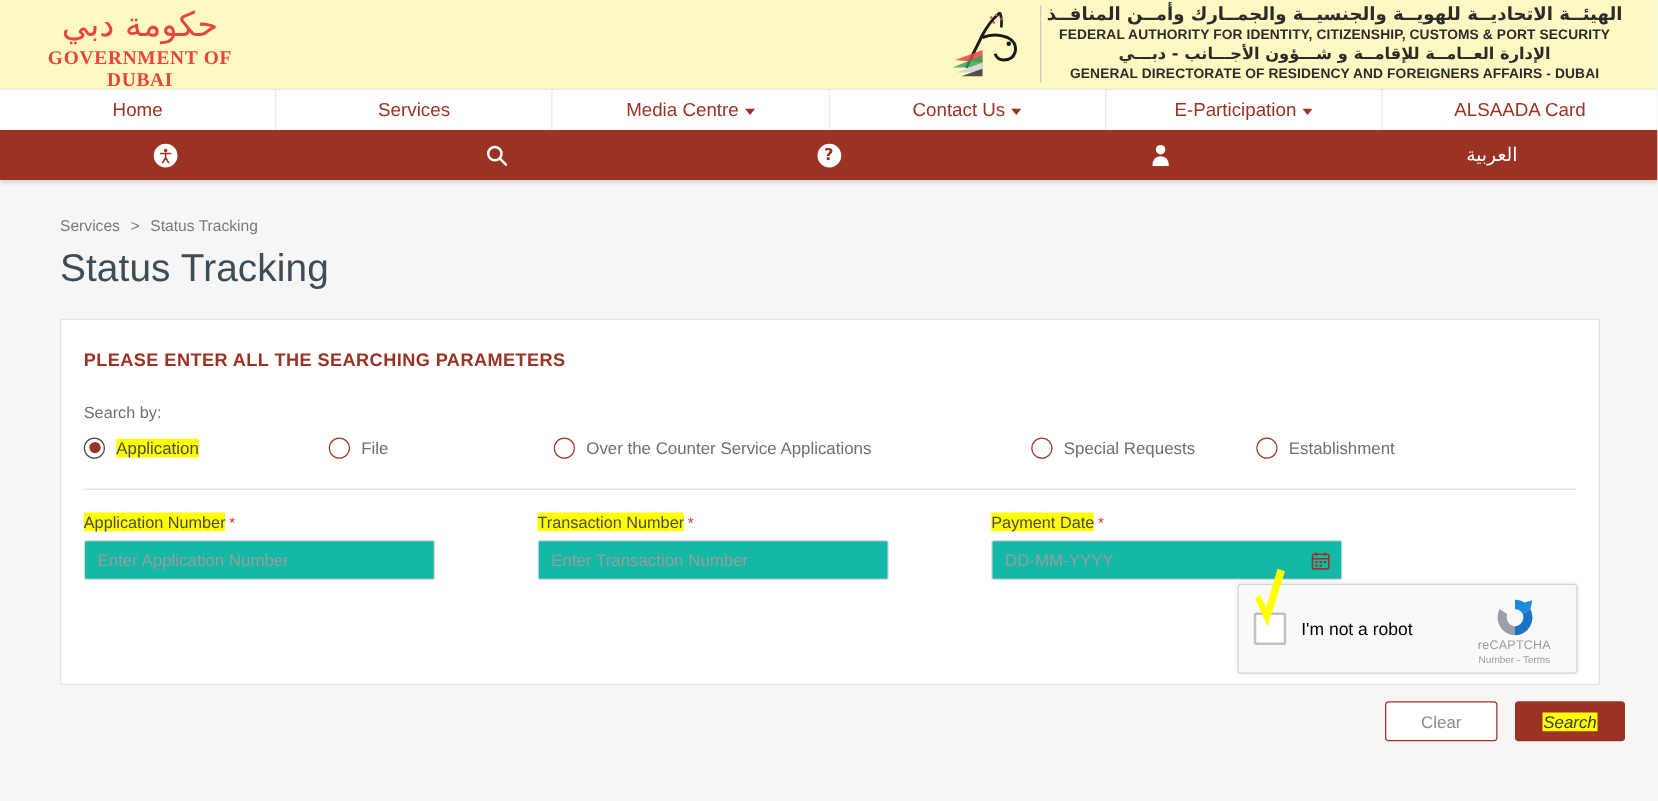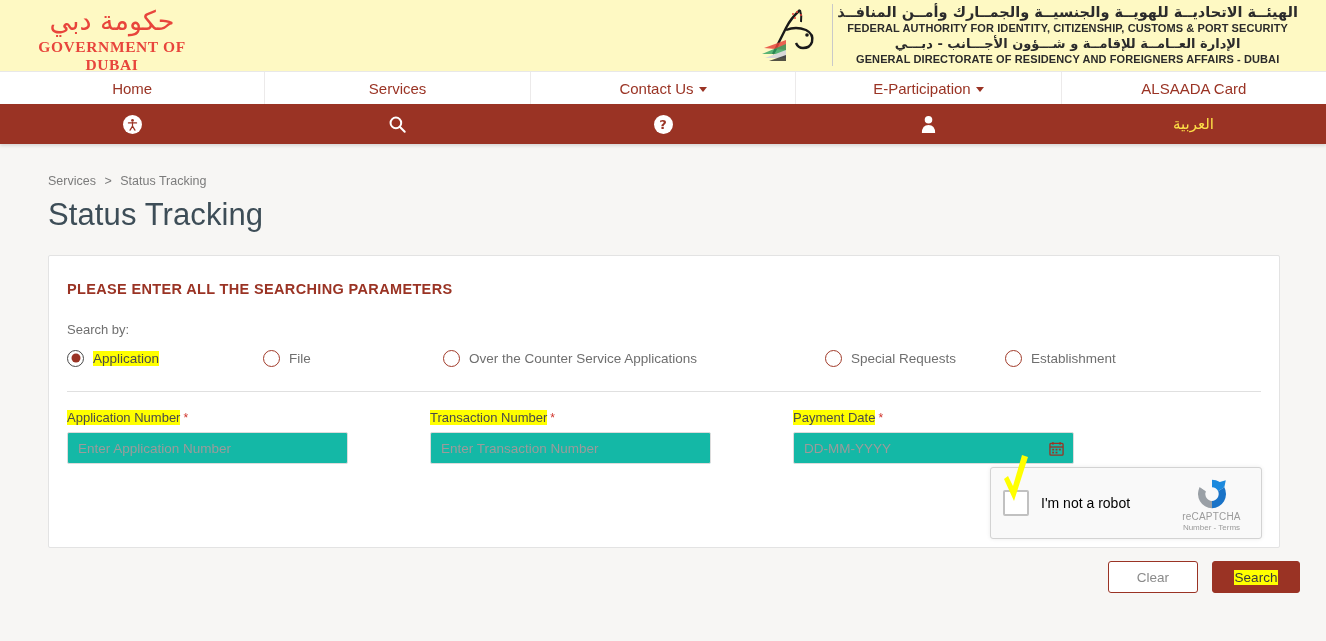--- a/index.html
+++ b/index.html
@@ -145,21 +145,21 @@
     align-items: center;
     justify-content: center;
     font-size: 13px;
     font-weight: bold;
     font-family: "DejaVu Sans", sans-serif;
     line-height: 1;
   }
   .util-arabic {
     font-family: "DejaVu Sans", sans-serif;
     font-size: 15px;
-    color: #fde047;
+    color: #ffffff;
   }
   .u-icon { display: block; }
 
   
   .content { padding: 0 26px; }
   .breadcrumb {
     margin-top: 30px;
     font-size: 12.5px;
     color: #7b7b7b;
     padding-left: 22px;
@@ -342,20 +342,21 @@
     width: 90px;
     background: #fff;
     border: 1px solid #9a3324;
     color: #8a8a8a;
   }
   .btn-search {
     width: 88px;
     background: #9a3324;
     border: 1px solid #9a3324;
     color: #ffffff;
+    font-style: italic;
   }
   .btn-search .hl2 {
     background: #ffff00;
     color: #3a3a3a;
     padding: 0 1px;
   }
 </style>
 </head>
 <body>
 
@@ -393,20 +394,24 @@
 </div>
 
 <div class="main-nav">
   <div class="nav-item">
     <span>Home</span>
   </div>
   <div class="nav-item">
     <span>Services</span>
   </div>
   <div class="nav-item">
+    <span>Media Centre</span>
+    <span class="caret"></span>
+  </div>
+  <div class="nav-item">
     <span>Contact Us</span>
     <span class="caret"></span>
   </div>
   <div class="nav-item">
     <span>E-Participation</span>
     <span class="caret"></span>
   </div>
   <div class="nav-item">
     <span>ALSAADA Card</span>
   </div>

